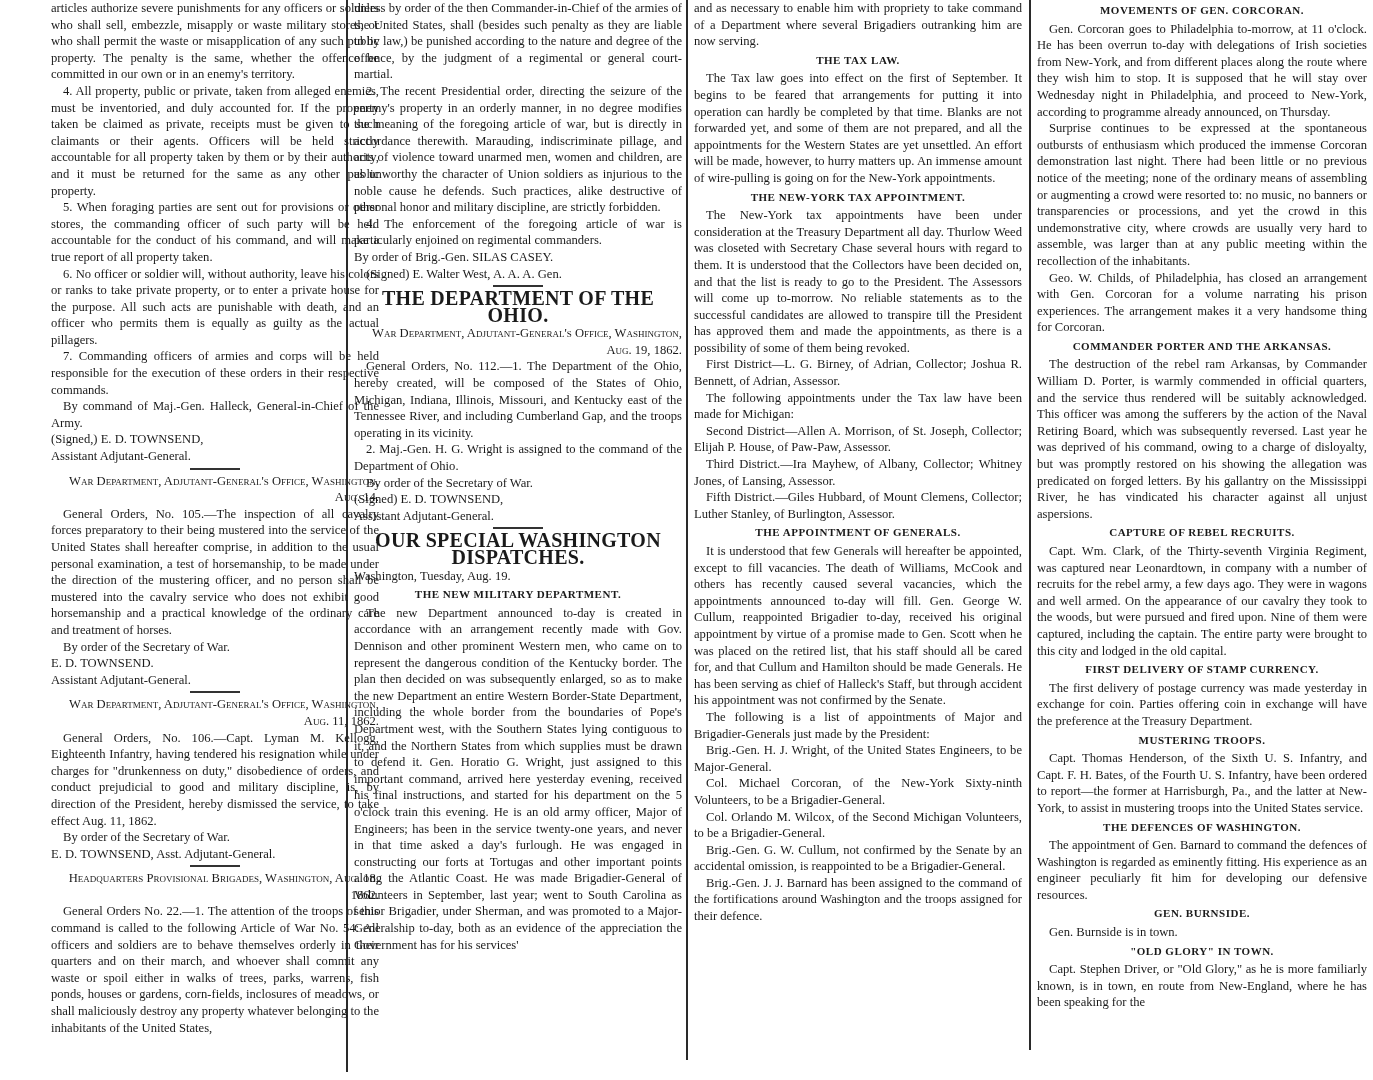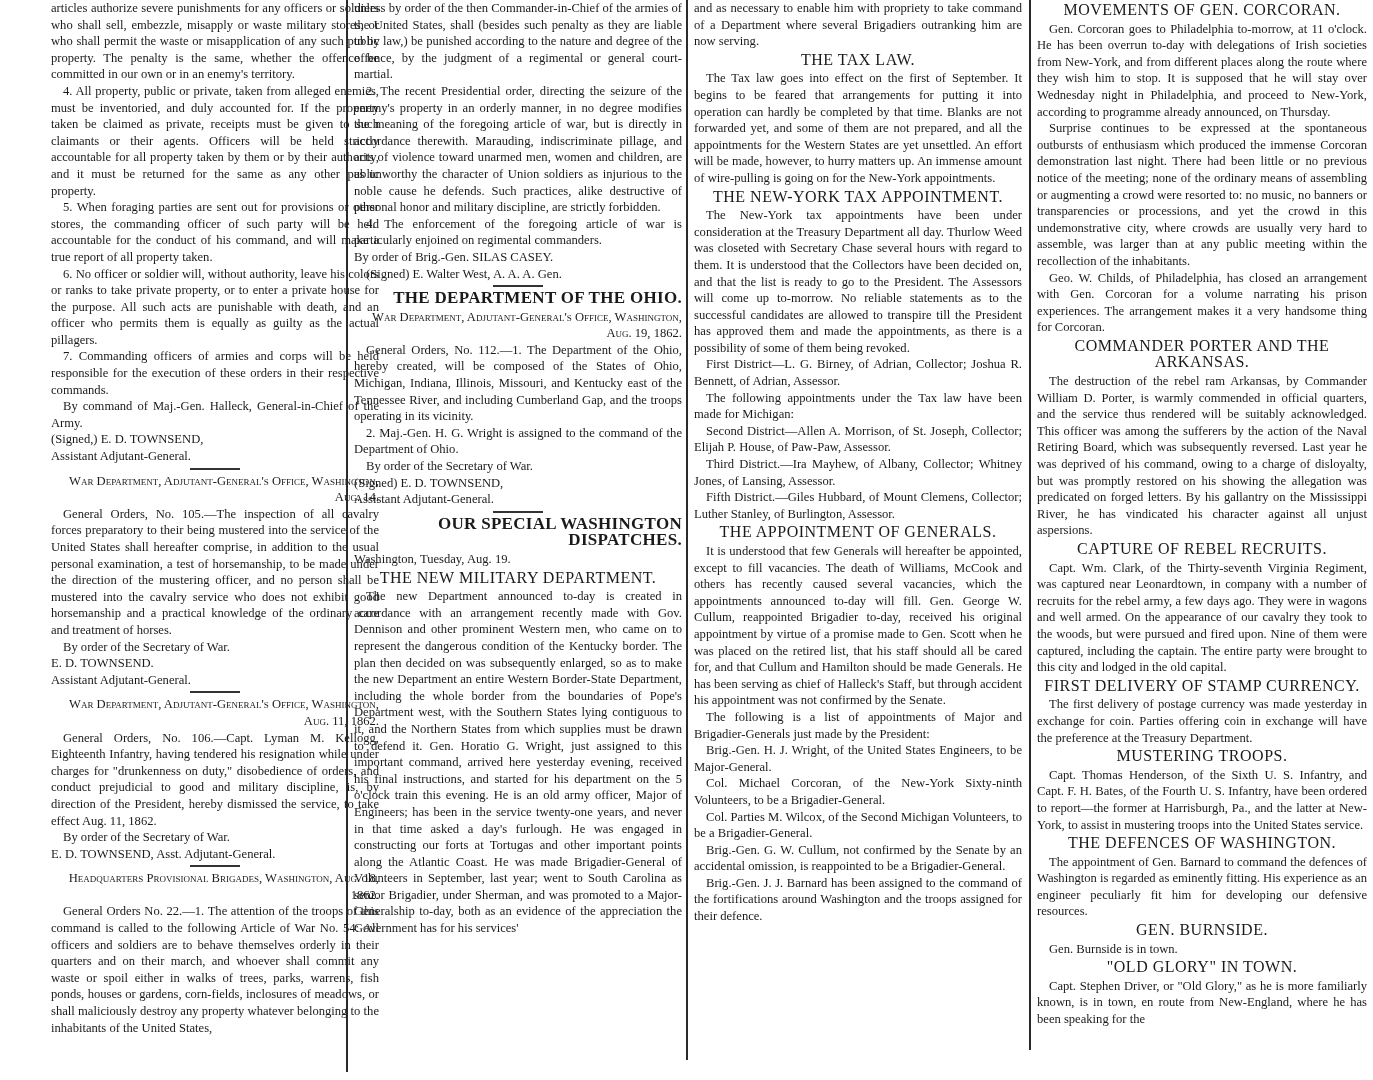--- a/index.html
+++ b/index.html
@@ -13,22 +13,22 @@
       font-size: 12.6px; line-height: 16.6px; text-align: justify;
       padding: 0 4px;
     }
     .col p { margin: 0; text-indent: 12px; }
     .col p.noind { text-indent: 0; }
     .c1 { left: 4px; width: 336px; height: 1070px; margin-left: 43px; }
     .c2 { left: 350px; width: 336px; height: 1070px; }
     .c3 { left: 690px; width: 336px; height: 904px; }
     .c4 { left: 1033px; width: 338px; height: 1080px; }
     .rule-v { position: absolute; top: 0; width: 2px; background: #2a2a2a; }
-    .head { text-align: center; text-indent: 0 !important; letter-spacing: 0.5px; font-size: 16px; font-weight: normal; margin: 2px 0 !important; }
-    .bighead { text-align: right; text-indent: 0 !important; font-size: 17px; font-weight: bold; margin: 2px 0 !important; letter-spacing: 0.3px; }
+    .head { text-align: center; text-indent: 0 !important; letter-spacing: 0.5px; font-size: 11px; font-weight: bold; margin: 2px 0 !important; }
+    .bighead { text-align: center; text-indent: 0 !important; font-size: 20px; font-weight: bold; margin: 2px 0 !important; letter-spacing: 0.3px; }
     .dateline { text-align: right; text-indent: 0 !important; font-variant: small-caps; }
     .sig { text-indent: 0 !important; padding-right: 10px; }
     .hr-short { width: 50px; border-top: 2px solid #333; margin: 3px auto; }
   </style>
 </head>
 <body>
 
 <div class="rule-v" style="left:346px; height:1072px;"></div>
 <div class="rule-v" style="left:686px; height:1060px;"></div>
 <div class="rule-v" style="left:1029px; height:1050px;"></div>
@@ -86,21 +86,21 @@
     <p>First District—L. G. Birney, of Adrian, Collector; Joshua R. Bennett, of Adrian, Assessor.</p>
     <p>The following appointments under the Tax law have been made for Michigan:</p>
     <p>Second District—Allen A. Morrison, of St. Joseph, Collector; Elijah P. House, of Paw-Paw, Assessor.</p>
     <p>Third District.—Ira Mayhew, of Albany, Collector; Whitney Jones, of Lansing, Assessor.</p>
     <p>Fifth District.—Giles Hubbard, of Mount Clemens, Collector; Luther Stanley, of Burlington, Assessor.</p>
     <p class="head">THE APPOINTMENT OF GENERALS.</p>
     <p>It is understood that few Generals will hereafter be appointed, except to fill vacancies. The death of Williams, McCook and others has recently caused several vacancies, which the appointments announced to-day will fill. Gen. George W. Cullum, reappointed Brigadier to-day, received his original appointment by virtue of a promise made to Gen. Scott when he was placed on the retired list, that his staff should all be cared for, and that Cullum and Hamilton should be made Generals. He has been serving as chief of Halleck's Staff, but through accident his appointment was not confirmed by the Senate.</p>
     <p>The following is a list of appointments of Major and Brigadier-Generals just made by the President:</p>
     <p>Brig.-Gen. H. J. Wright, of the United States Engineers, to be Major-General.</p>
     <p>Col. Michael Corcoran, of the New-York Sixty-ninth Volunteers, to be a Brigadier-General.</p>
-    <p>Col. Parties M. Wilcox, of the Second Michigan Volunteers, to be a Brigadier-General.</p>
+    <p>Col. Orlando M. Wilcox, of the Second Michigan Volunteers, to be a Brigadier-General.</p>
     <p>Brig.-Gen. G. W. Cullum, not confirmed by the Senate by an accidental omission, is reappointed to be a Brigadier-General.</p>
     <p>Brig.-Gen. J. J. Barnard has been assigned to the command of the fortifications around Washington and the troops assigned for their defence.</p>
   </div>
 <div class="col c4">
     <p class="head">MOVEMENTS OF GEN. CORCORAN.</p>
     <p>Gen. Corcoran goes to Philadelphia to-morrow, at 11 o'clock. He has been overrun to-day with delegations of Irish societies from New-York, and from different places along the route where they wish him to stop. It is supposed that he will stay over Wednesday night in Philadelphia, and proceed to New-York, according to programme already announced, on Thursday.</p>
     <p>Surprise continues to be expressed at the spontaneous outbursts of enthusiasm which produced the immense Corcoran demonstration last night. There had been little or no previous notice of the meeting; none of the ordinary means of assembling or augmenting a crowd were resorted to: no music, no banners or transparencies or processions, and yet the crowd in this undemonstrative city, where crowds are usually very hard to assemble, was larger than at any public meeting within the recollection of the inhabitants.</p>
     <p>Geo. W. Childs, of Philadelphia, has closed an arrangement with Gen. Corcoran for a volume narrating his prison experiences. The arrangement makes it a very handsome thing for Corcoran.</p>
     <p class="head">COMMANDER PORTER AND THE ARKANSAS.</p>
     <p>The destruction of the rebel ram Arkansas, by Commander William D. Porter, is warmly commended in official quarters, and the service thus rendered will be suitably acknowledged. This officer was among the sufferers by the action of the Naval Retiring Board, which was subsequently reversed. Last year he was deprived of his command, owing to a charge of disloyalty, but was promptly restored on his showing the allegation was predicated on forged letters. By his gallantry on the Mississippi River, he has vindicated his character against all unjust aspersions.</p>

